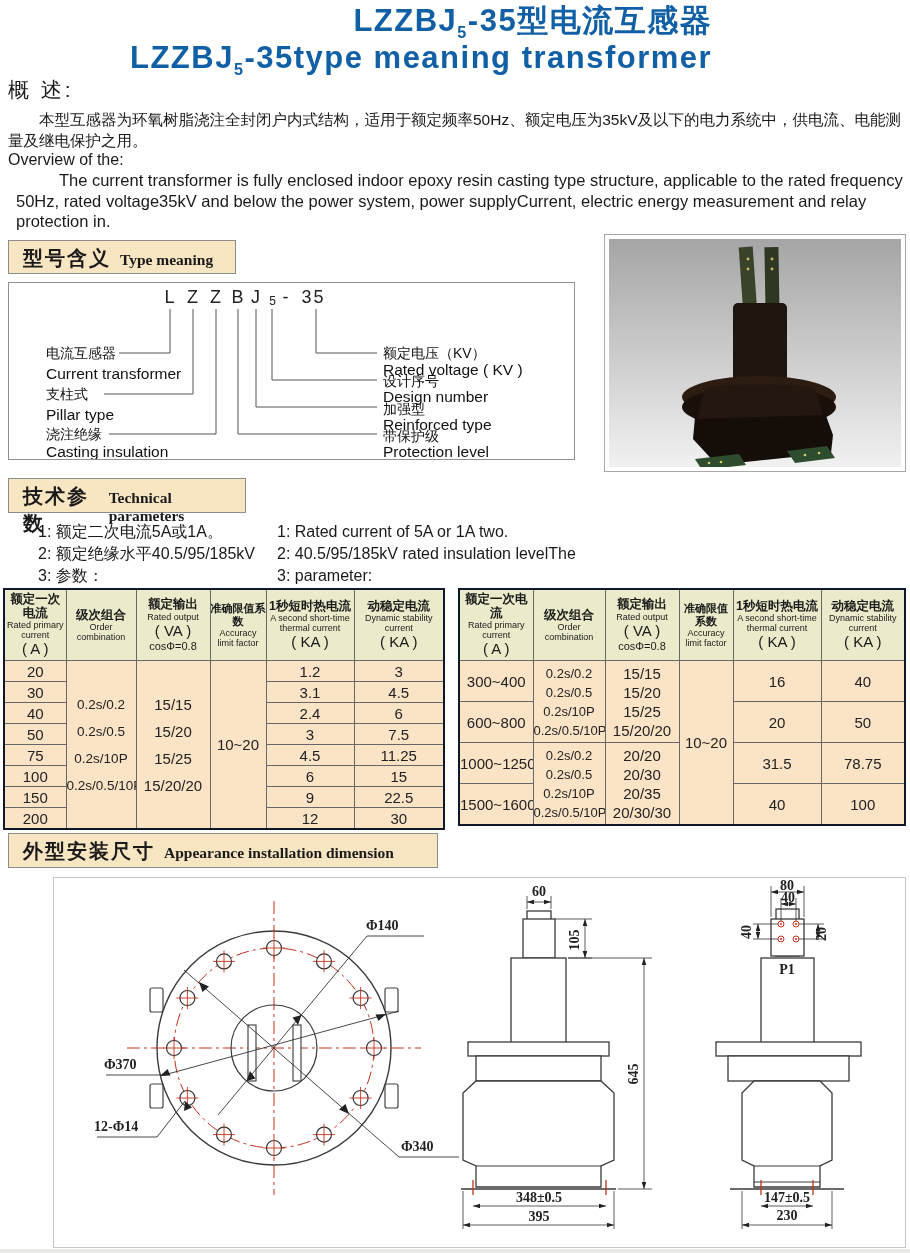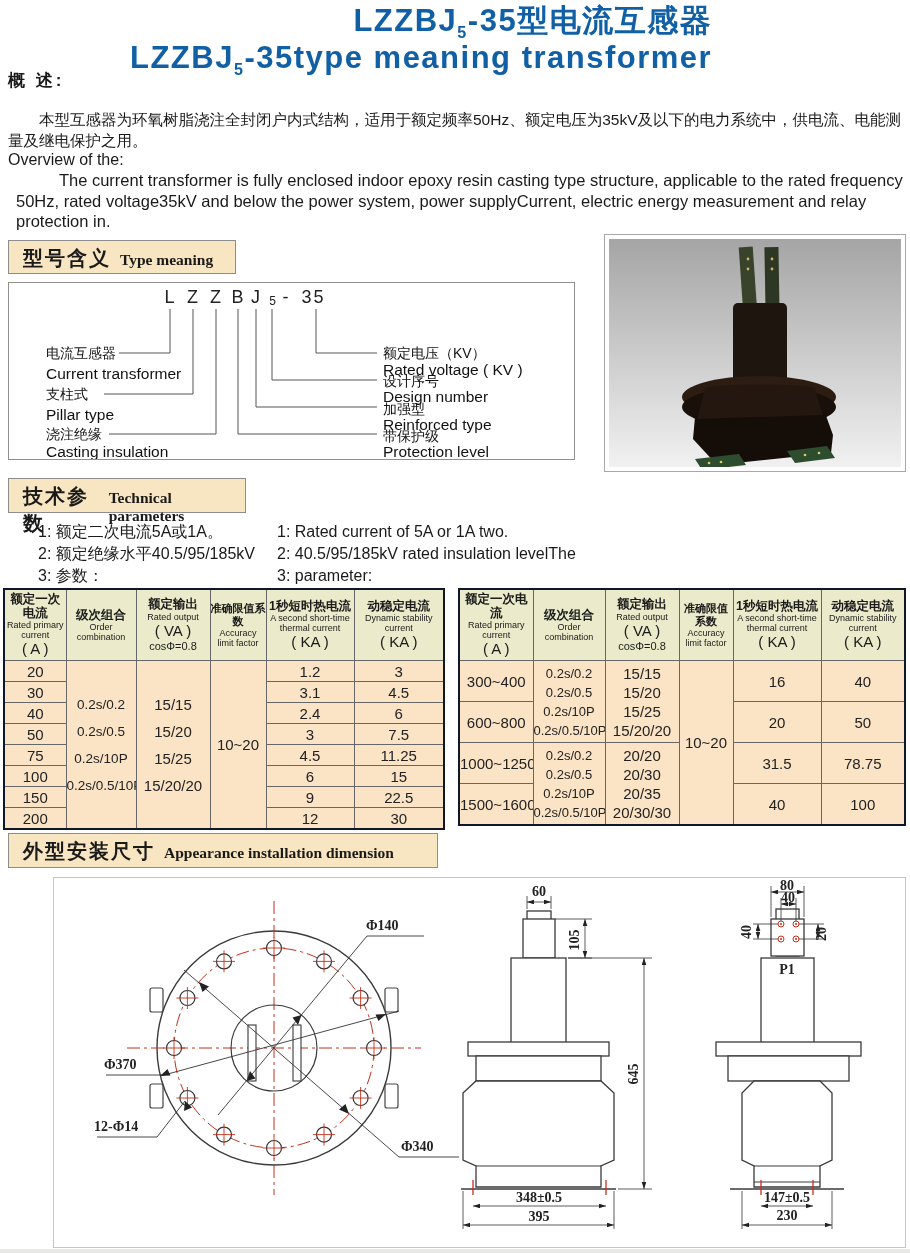--- a/index.html
+++ b/index.html
@@ -5,21 +5,21 @@
   html,body{margin:0;padding:0;background:#ffffff;}
   .page{position:relative;width:910px;height:1253px;background:#fff;overflow:hidden;
         font-family:"Liberation Sans","DejaVu Sans",sans-serif;color:#1a1a1a;}
 
   
   .title{position:absolute;left:130px;top:4px;color:#1160a5;font-weight:800;line-height:1.12;letter-spacing:1.5px;}
   .title .ln{font-size:31px;white-space:nowrap;text-align:right;}
   .title sub{font-size:0.52em;font-weight:800;}
 
   
-  .h-overview{position:absolute;left:8px;top:69px;font-size:17px;font-weight:bold;letter-spacing:3px;}
+  .h-overview{position:absolute;left:8px;top:76px;font-size:21px;font-weight:normal;letter-spacing:3px;}
   .p-zh{position:absolute;left:8px;top:109px;width:898px;font-size:15.5px;line-height:21px;text-indent:2em;}
   .p-en-head{position:absolute;left:8px;top:151px;font-size:16px;}
   .p-en{position:absolute;left:16px;top:170px;width:902px;font-size:16.5px;line-height:20.5px;text-indent:2.6em;}
 
   
   .band{position:absolute;background:#f8e5c2;border:1px solid #8d8d8d;box-sizing:border-box;
         display:flex;align-items:baseline;gap:9px;padding:4px 12px 0 14px;}
   .band .zh{font-size:20px;font-weight:bold;letter-spacing:2px;}
   .band .en{font-family:"Liberation Serif","DejaVu Serif",serif;font-weight:bold;font-size:15.5px;}
   #band-type{left:8px;top:240px;width:228px;height:34px;}

